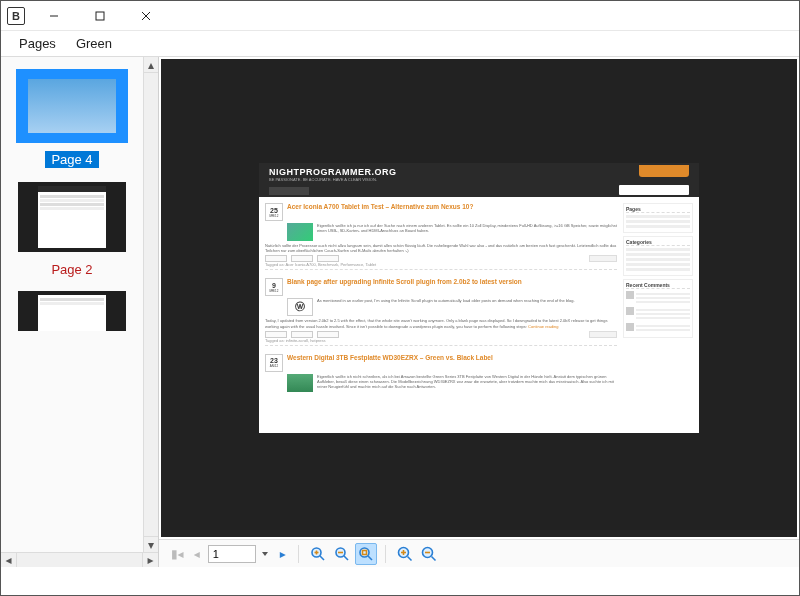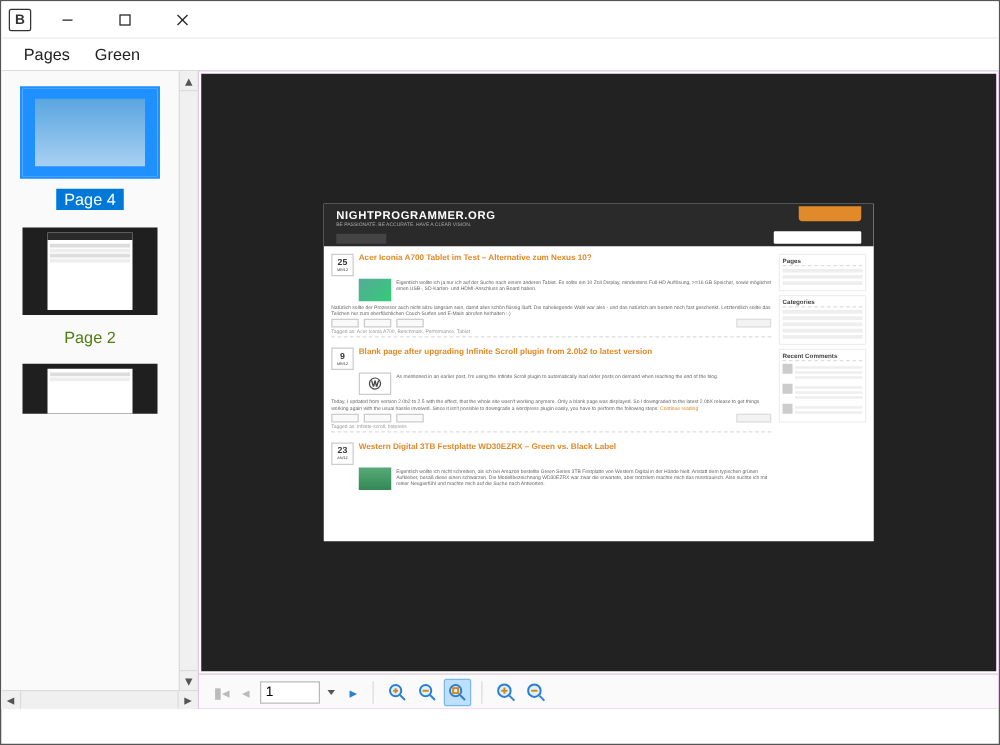--- a/index.html
+++ b/index.html
@@ -29,21 +29,21 @@
 .vsb .track { flex: 1; background: #f0f0f0; }
 .hsb { height: 15px; background: #f0f0f0; border-top: 1px solid #dcdcdc; display: flex; }
 .hsb .arrow { width: 16px; display: flex; align-items: center; justify-content: center; color: #555; background: #f0f0f0; border-right: 1px solid #dcdcdc; }
 .hsb .arrow.rt { border-left: 1px solid #dcdcdc; border-right: none; margin-left: auto; }
 
 .thumb-item { display: flex; flex-direction: column; align-items: center; padding: 8px 6px 6px; cursor: pointer; }
 .thumb-img { width: 108px; height: 70px; background: #1f1f1f; position: relative; overflow: hidden; }
 .thumb-img.sel { outline: 2px solid #1e90ff; }
 .thumb-img .mini-page { position: absolute; background: #fff; }
 .thumb-img .mini-page.wide { left: 10px; right: 10px; top: 8px; bottom: 8px; }
-.thumb-label { margin-top: 10px; font-size: 13px; color: #4d7c0f; }
+.thumb-label { margin-top: 10px; font-size: 13px; color: #b91c1c; }
 .thumb-label.sel { background: #0078d7; color: #fff; padding: 1px 6px; }
 
 
 .viewer { flex: 1; display: flex; flex-direction: column; background: #d946ef; }
 .canvas-wrap { flex: 1; background: #fff; padding: 2px; }
 .canvas { width: 100%; height: 100%; background: #222; display: flex; align-items: center; justify-content: center; }
 .document { width: 440px; height: 270px; background: #fff; position: relative; font-size: 5px; color: #666; overflow: hidden; }
 .doc-header { height: 34px; background: #2a2a2a; color: #fff; padding: 4px 10px; position: relative; }
 .doc-header .site-title { font-size: 9px; letter-spacing: 0.5px; font-weight: bold; }
 .doc-header .site-sub { font-size: 4px; color: #aaa; }

